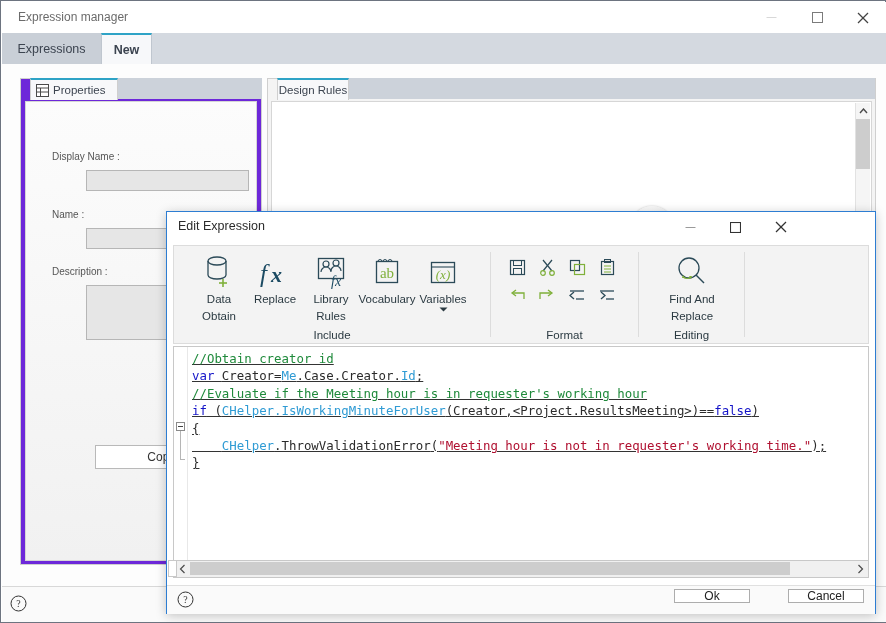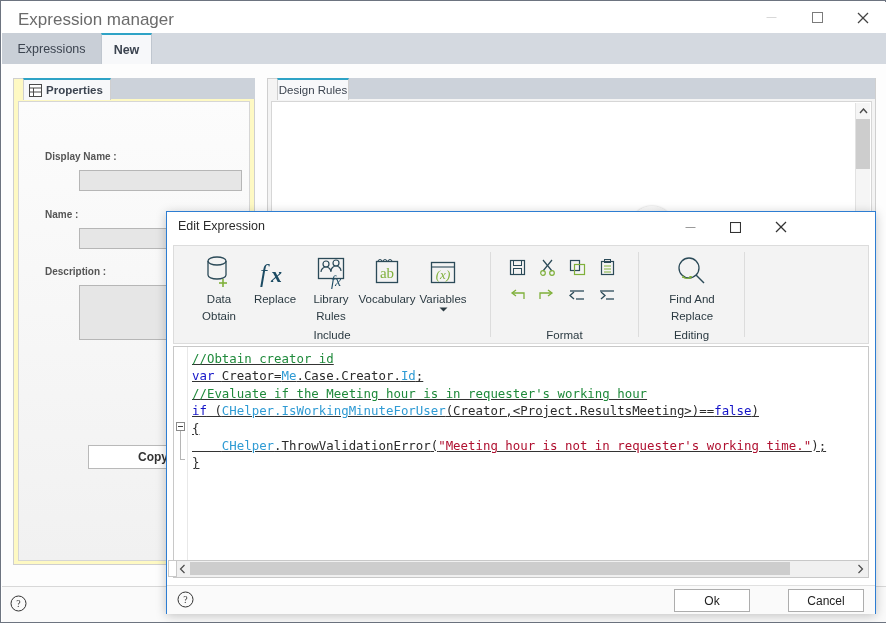--- a/index.html
+++ b/index.html
@@ -8,43 +8,43 @@
     font-family:"Liberation Sans",sans-serif;
     font-size:12px;color:#333;
     background:#ffffff;
   }
   .app{position:absolute;left:0;top:0;width:886px;height:623px;
        background:#ffffff;border:1px solid #6d7480;box-sizing:border-box;}
 
   
   .titlebar{position:absolute;left:1px;top:1px;width:884px;height:31px;
             background:#fff;}
-  .titlebar .title{position:absolute;left:16px;top:8px;font-size:17px;color:#6b6b6b;}
+  .titlebar .title{position:absolute;left:16px;top:8px;font-size:12px;color:#6b6b6b;}
   .wbtns{position:absolute;right:0;top:0;height:31px;display:flex;}
   .wbtn{width:46px;height:31px;display:flex;align-items:center;justify-content:center;}
   .wbtn svg{display:block;}
 
   
   .tabstrip{position:absolute;left:1px;top:32px;width:884px;height:31px;
             background:#c4b5fd;}
   .tab{position:absolute;top:0;height:31px;display:flex;align-items:center;
        justify-content:center;font-size:12.5px;color:#3c4450;box-sizing:border-box;}
   .tab.inactive{left:0;width:99px;background:#c9cfd7;}
   .tab.active{left:99px;width:51px;background:#f7f8fa;
               border-top:2px solid #2ea3c6;border-left:1px solid #bfc6cf;
               border-right:1px solid #bfc6cf;font-weight:bold;}
   .tabfill{position:absolute;left:150px;top:0;width:734px;height:31px;background:#d4d9e0;}
 
   
   .bodyarea{position:absolute;left:1px;top:63px;width:884px;height:522px;
             background:#fdfdfd;}
 
   
-  .leftpanel{position:absolute;left:11px;top:14px;width:242px;height:487px;
-             background:#fef9c3;border:1px solid #cfcfcf;box-sizing:border-box;font-weight:bold;}
+  .leftpanel{position:absolute;left:18px;top:14px;width:242px;height:487px;
+             background:#6d28d9;border:1px solid #cfcfcf;box-sizing:border-box;}
   .ptab{position:absolute;left:9px;top:-1px;width:88px;height:22px;background:#f7f8fa;
         border:1px solid #cfcfcf;border-top:2px solid #2ea3c6;border-bottom:none;
         box-sizing:border-box;display:flex;align-items:center;gap:4px;padding-left:5px;}
   .ptab span.lbl{font-size:11.5px;color:#3c4450;}
   .ptabfill{position:absolute;left:97px;top:-1px;width:144px;height:21px;background:#ccd2da;}
   .pinner{position:absolute;left:4px;top:22px;width:232px;height:460px;
           background:linear-gradient(#fcfcfc,#f1f1f1);
           border:1px solid #d6d6d6;box-sizing:border-box;}
   .flabel{position:absolute;font-size:10px;color:#555;}
   .finput{position:absolute;background:#e6e6e6;border:1px solid #b6b6b6;
@@ -141,21 +141,21 @@
   .hscroll .arrL,.hscroll .arrR{position:absolute;top:0;width:16px;height:15px;
            display:flex;align-items:center;justify-content:center;font-size:11px;color:#5a5a5a;}
   .hscroll .arrL{left:0;} .hscroll .arrR{right:0;}
   .hscroll .grip{position:absolute;left:-6px;top:-1px;width:9px;height:17px;background:#fff;
            border:1px solid #c8c8c8;box-sizing:border-box;}
   .hscroll .thumb{position:absolute;left:16px;top:1px;width:600px;height:13px;background:#cdcdcd;}
 
   .dlgfoot{position:absolute;left:0;top:373px;width:708px;height:29px;background:#fafafa;
            border-top:1px solid #e0e0e0;box-sizing:border-box;}
   .dlgfoot .helpico{position:absolute;left:10px;top:5px;}
-  .dbtn{position:absolute;top:3px;height:23px;background:#fff;border:1px solid #adadad;
+  .dbtn{position:absolute;top:3px;height:14px;background:#fff;border:1px solid #adadad;
         box-sizing:border-box;display:flex;align-items:center;justify-content:center;
         font-size:12px;color:#222;}
   .dbtn.ok{right:125px;width:76px;}
   .dbtn.cancel{right:11px;width:76px;}
 </style>
 </head>
 <body>
 
 <div class="app">
 

